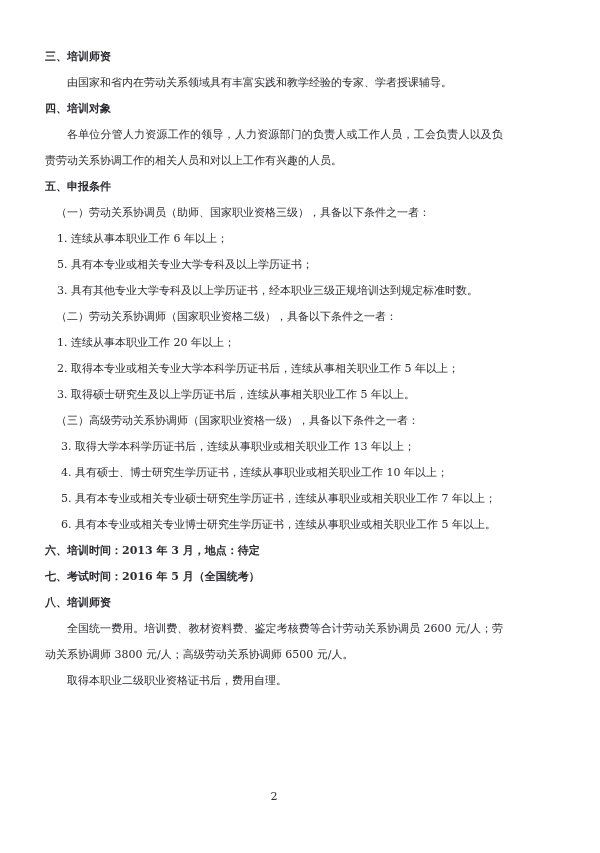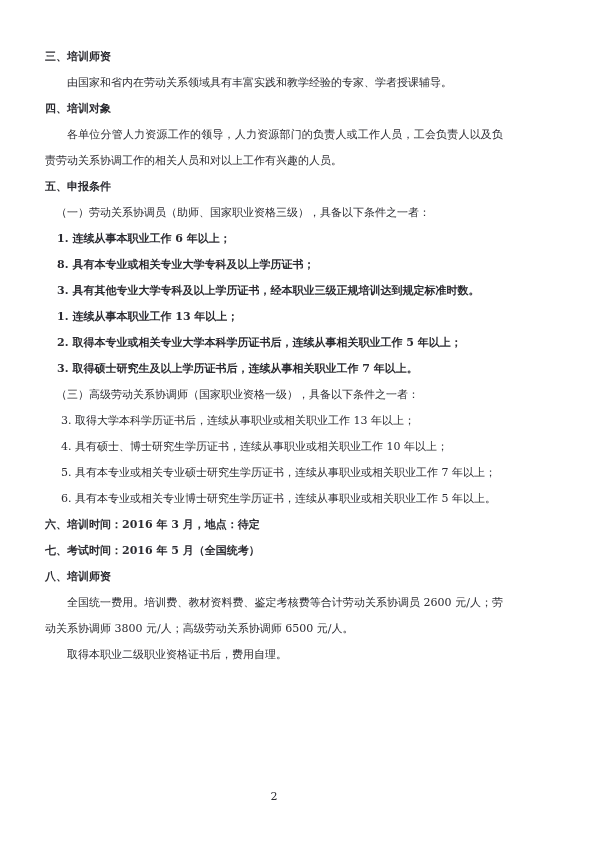--- a/index.html
+++ b/index.html
@@ -35,21 +35,20 @@
     font-weight: normal;
     text-indent: 1em;
   }
   
   .p-body {
     text-indent: 2em;
   }
   
   .p-li {
     text-indent: 1.1em;
-    font-weight: bold;
   }
   
   .p-li3 {
     text-indent: 1.45em;
   }
   
   .p-tight {
     line-height: 20px;
   }
   
@@ -75,34 +74,35 @@
   <p class="p-h">三、培训师资</p>
   <p class="p-body">由国家和省内在劳动关系领域具有丰富实践和教学经验的专家、学者授课辅导。</p>
 
   <p class="p-h">四、培训对象</p>
   <p class="p-body">各单位分管人力资源工作的领导，人力资源部门的负责人或工作人员，工会负责人以及负责劳动关系协调工作的相关人员和对以上工作有兴趣的人员。</p>
 
   <p class="p-h">五、申报条件</p>
 
   <p class="p-sub">（一）劳动关系协调员（助师、国家职业资格三级），具备以下条件之一者：</p>
   <p class="p-li">1. 连续从事本职业工作 6 年以上；</p>
-  <p class="p-li">8. 具有本专业或相关专业大学专科及以上学历证书；</p>
+  <p class="p-li">5. 具有本专业或相关专业大学专科及以上学历证书；</p>
   <p class="p-li">3. 具有其他专业大学专科及以上学历证书，经本职业三级正规培训达到规定标准时数。</p>
 
-  <p class="p-li">1. 连续从事本职业工作 13 年以上；</p>
+  <p class="p-sub">（二）劳动关系协调师（国家职业资格二级），具备以下条件之一者：</p>
+  <p class="p-li">1. 连续从事本职业工作 20 年以上；</p>
   <p class="p-li">2. 取得本专业或相关专业大学本科学历证书后，连续从事相关职业工作 5 年以上；</p>
-  <p class="p-li">3. 取得硕士研究生及以上学历证书后，连续从事相关职业工作 7 年以上。</p>
+  <p class="p-li">3. 取得硕士研究生及以上学历证书后，连续从事相关职业工作 5 年以上。</p>
 
   <p class="p-sub">（三）高级劳动关系协调师（国家职业资格一级），具备以下条件之一者：</p>
   <p class="p-li3">3. 取得大学本科学历证书后，连续从事职业或相关职业工作 13 年以上；</p>
   <p class="p-li3">4. 具有硕士、博士研究生学历证书，连续从事职业或相关职业工作 10 年以上；</p>
   <p class="p-li3">5. 具有本专业或相关专业硕士研究生学历证书，连续从事职业或相关职业工作 7 年以上；</p>
   <p class="p-li3">6. 具有本专业或相关专业博士研究生学历证书，连续从事职业或相关职业工作 5 年以上。</p>
 
-  <p class="p-h p-tight">六、培训时间：2016 年 3 月，地点：待定</p>
+  <p class="p-h p-tight">六、培训时间：2013 年 3 月，地点：待定</p>
   <p class="p-h p-tight">七、考试时间：2016 年 5 月（全国统考）</p>
   <p class="p-h p-tight">八、培训师资</p>
 
   <p class="p-body p-fee">全国统一费用。培训费、教材资料费、鉴定考核费等合计劳动关系协调员 2600 元/人；劳动关系协调师 3800 元/人；高级劳动关系协调师 6500 元/人。</p>
   <p class="p-body">取得本职业二级职业资格证书后，费用自理。</p>
 
   <div class="page-number">2</div>
 </div>
 
 </body></html>

